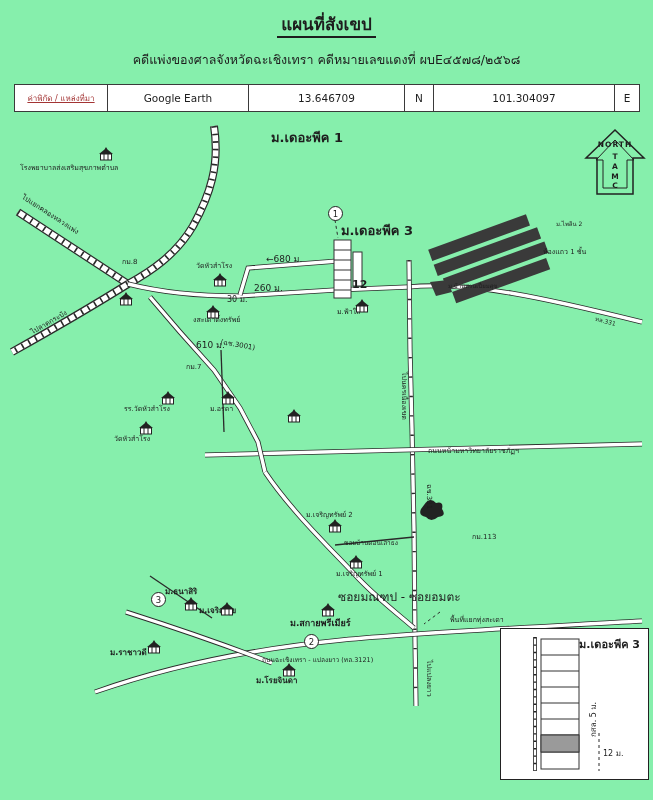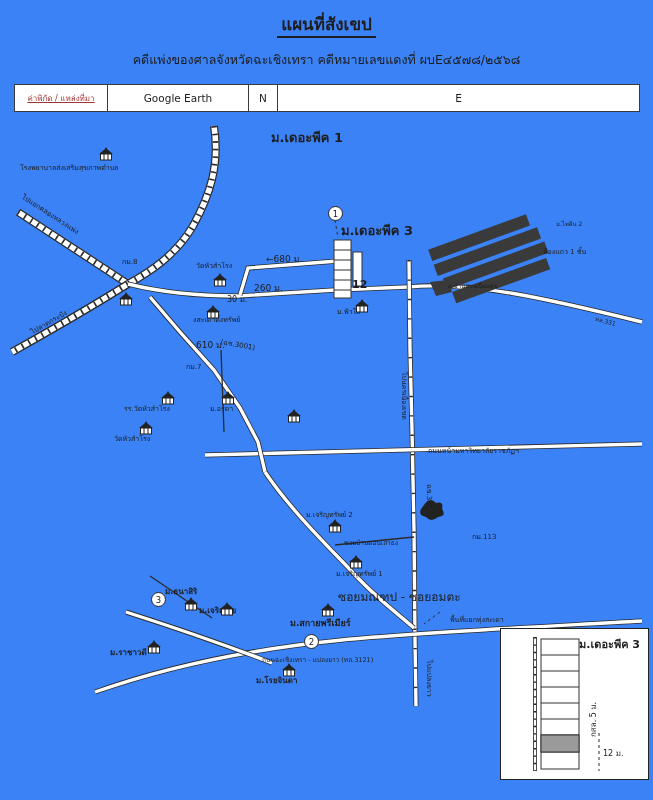--- a/index.html
+++ b/index.html
@@ -1,16 +1,16 @@
 <!DOCTYPE html>
 <html><head>
 <meta charset="utf-8">
 <style>
   body{margin:0;background:#e9e9e6;font-family:"DejaVu Sans",sans-serif;color:#1d1d1d;}
-  .page{position:relative;width:653px;height:800px;background:#3b82f6;margin:0 auto;overflow:hidden;}
+  .page{position:relative;width:653px;height:800px;background:#86efac;margin:0 auto;overflow:hidden;}
   .title{position:absolute;top:10px;left:0;width:100%;text-align:center;font-size:17px;font-weight:bold;}
   .title span{border-bottom:2px solid #1d1d1d;padding:0 4px 2px;}
   .subtitle{position:absolute;top:50px;left:0;width:100%;text-align:center;font-size:12.5px;}
   .info{position:absolute;left:14px;top:84px;width:624px;height:26px;display:flex;border:1px solid #3a3a3a;background:#fff;}
   .cell{border-right:1px solid #3a3a3a;display:flex;align-items:center;justify-content:center;font-size:10.5px;}
   .c1{width:92px;font-size:8px;color:#a33434;text-decoration:underline;}
   .c2{width:140px;}.c3{width:155px;}.c4{width:28px;}.c5{width:180px;}
   .c6{flex:1;border-right:none;}
   .map-svg{position:absolute;left:0;top:0;}
   .ro{stroke:#2a2a2a;stroke-width:8;fill:none;stroke-linecap:butt;}
@@ -41,21 +41,23 @@
 <div class="page">
 
   <div class="title">
     <span>แผนที่สังเขป</span>
   </div>
   <div class="subtitle">คดีแพ่งของศาลจังหวัดฉะเชิงเทรา  คดีหมายเลขแดงที่  ผบE๔๕๗๘/๒๕๖๘</div>
 
   <div class="info">
     <div class="cell c1">ค่าพิกัด / แหล่งที่มา</div>
     <div class="cell c2">Google Earth</div>
+    <div class="cell c3">13.646709</div>
     <div class="cell c4">N</div>
+    <div class="cell c5">101.304097</div>
     <div class="cell c6">E</div>
   </div>
 
   <svg class="map-svg" width="653" height="800" viewBox="0 0 653 800">
 
     <g>
       <path class="ro" d="M18,212 L128,284"></path>
         <path class="ri" d="M18,212 L128,284"></path>
         <path class="rt" d="M18,212 L128,284"></path>
     </g>
@@ -264,20 +266,33 @@
           <path d="M10 0 L11.5 2.5 L17 7 H3 L8.5 2.5 Z" fill="#222"></path>
           <rect x="4.5" y="7" width="11" height="6" fill="#fff" stroke="#222" stroke-width="1"></rect>
           <line x1="8" y1="7" x2="8" y2="13" stroke="#222" stroke-width="1"></line>
           <line x1="12" y1="7" x2="12" y2="13" stroke="#222" stroke-width="1"></line>
         </svg></div>
       <div class="marker" style="left: 328px; top: 206px;">1</div>
       <div class="marker" style="left: 304px; top: 634px;">2</div>
       <div class="marker" style="left: 151px; top: 592px;">3</div>
     </div>
 
+  <div class="compass">
+    <svg width="62" height="68" viewBox="0 0 62 68">
+      <polygon points="31,2 60,30 49,30 49,66 13,66 13,30 2,30" fill="none" stroke="#222" stroke-width="1.5"></polygon>
+      <polygon points="31,12 50,32 43,32 43,60 19,60 19,32 12,32" fill="none" stroke="#222" stroke-width="1"></polygon>
+    </svg>
+    <div class="compass-north">NORTH</div>
+    <div class="compass-letters">
+        <div>T</div>
+        <div>A</div>
+        <div>M</div>
+        <div>C</div>
+      </div>
+  </div>
 
   <div class="inset">
     <div class="inset-title">ม.เดอะพีค 3</div>
     <svg width="147" height="150" viewBox="0 0 147 150">
       <line x1="34" y1="8" x2="34" y2="142" stroke="#222" stroke-width="4"></line>
       <line x1="34" y1="8" x2="34" y2="142" stroke="#fff" stroke-width="2.4"></line>
       <line x1="34" y1="8" x2="34" y2="142" stroke="#222" stroke-width="2.4" stroke-dasharray="1.4 6"></line>
       <rect x="40" y="10" width="38" height="130" fill="#fff" stroke="#333"></rect>
       <line class="cellline" x1="40" y1="26" x2="78" y2="26"></line>
       <line class="cellline" x1="40" y1="42" x2="78" y2="42"></line>

